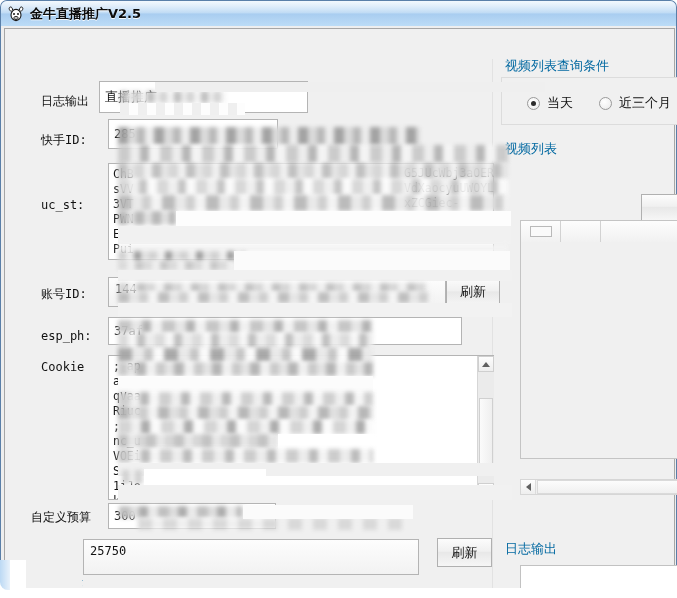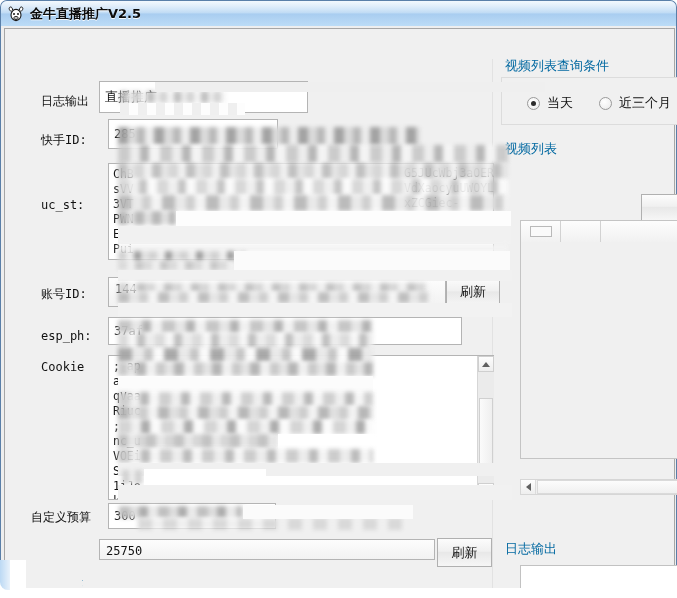--- a/index.html
+++ b/index.html
@@ -431,21 +431,21 @@
           <div class="thumb" style="top:42px; height:66px;"></div>
           <div class="sb-btn sb-down">
               <span class="tri-down"></span>
             </div>
         </div>
 
         <div class="lbl" style="left:16px; top:472px;">自定义预算</div>
         <div class="tbox" style="left:93px; top:466px; width:168px; height:26px; line-height:18px;">300</div>
 
         <div class="lbl" style="left:16px; top:530px;">转化途径:</div>
-        <div class="combo" style="left:84px; top:502px; width:336px; height:21px;">25750</div>
+        <div class="combo" style="left:68px; top:502px; width:336px; height:36px;">25750</div>
         <div class="btn" style="left:422px; top:501px; width:55px; height:29px;">刷新</div>
 
         <div class="section-title" style="left:16px; top:537px;">转化目标</div>
         <div class="panel-box" style="left:10px; top:552px; width:467px; height:46px;"></div>
 
         <div class="tbox" style="left:130px; top:558px; width:90px; height:22px; line-height:15px;">5.00</div>
 
         <div class="tbox" style="left:350px; top:558px; width:90px; height:22px; line-height:15px;">0.10</div>
 
       </div>

